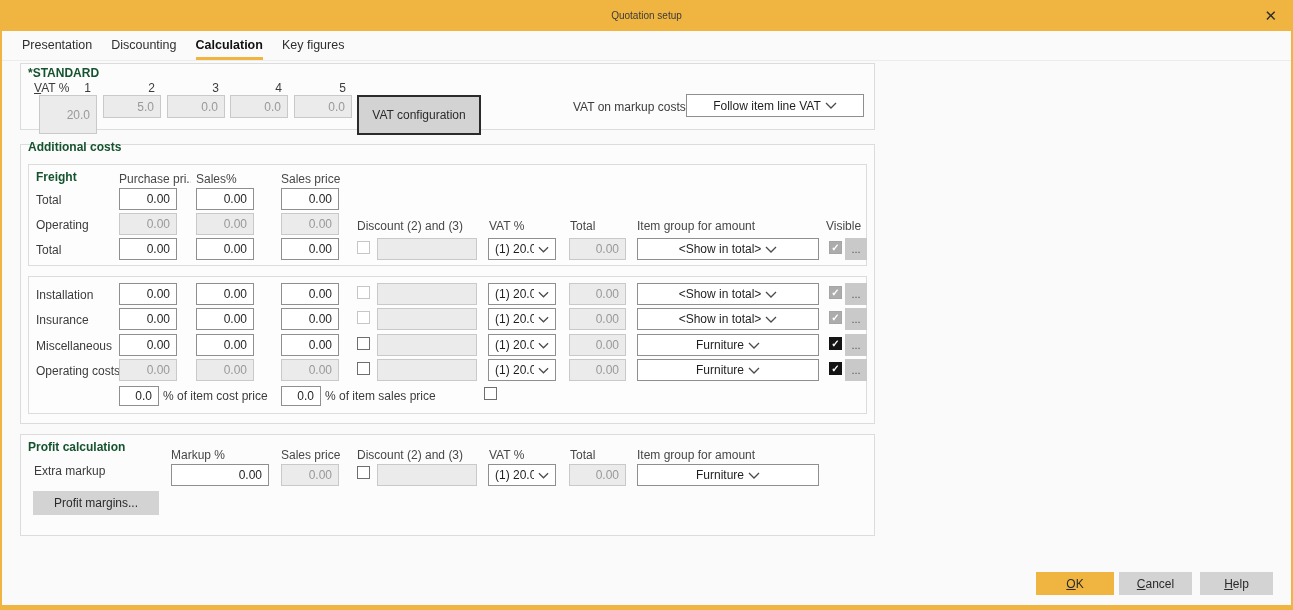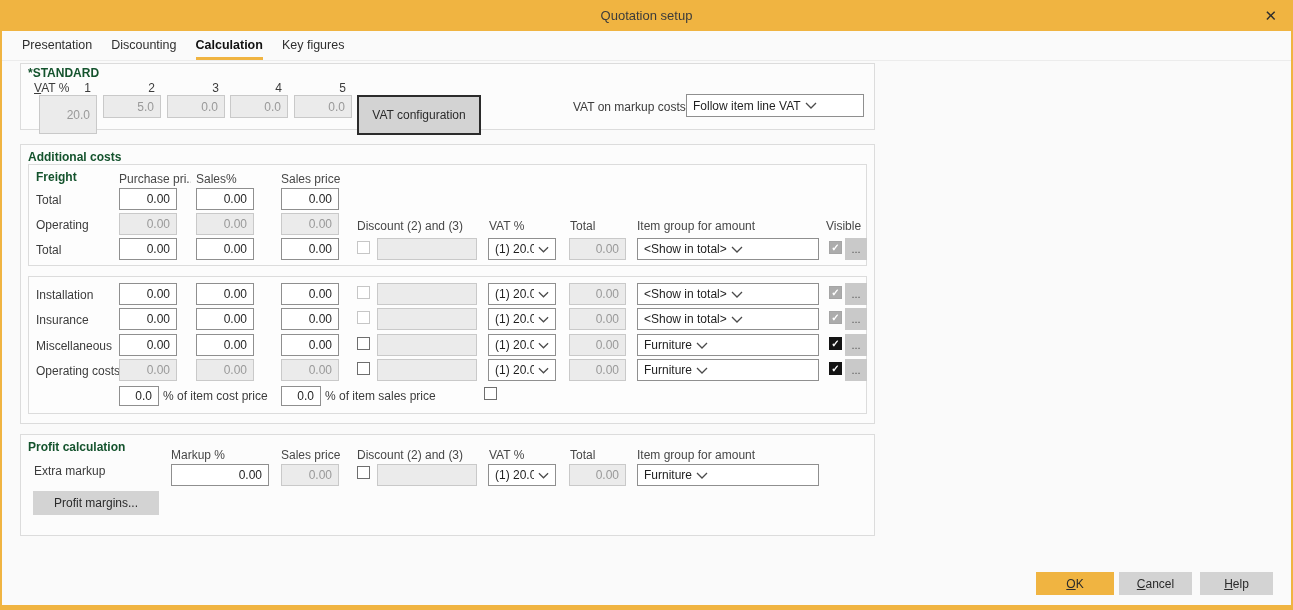--- a/index.html
+++ b/index.html
@@ -2,36 +2,36 @@
 <html><head>
 <meta charset="utf-8">
 <style>
   :root { --accent:#F0B441; }
   * { margin:0; padding:0; box-sizing:border-box; }
   html,body { width:1293px; height:610px; font-family:"Liberation Sans",sans-serif; }
   .dialog { position:relative; width:1293px; height:610px; background:#FAFAFA; overflow:hidden; }
   .edge { position:absolute; background:var(--accent); }
   .titlebar { position:absolute; left:0; top:0; width:100%; height:31px; background:var(--accent);
               display:flex; align-items:center; justify-content:center; }
-  .title { font-size:13px; color:#3B3B3B; }
+  .title { font-size:10px; color:#3B3B3B; }
   .close { position:absolute; right:16px; top:50%; transform:translateY(-50%); font-size:15px; color:#2E2E2E; cursor:pointer; }
   .tabbar { position:absolute; left:2px; top:31px; width:1289px; height:30px; display:flex;
             padding-left:20px; gap:19px; border-bottom:1px solid #ECECEC; background:#FAFAFA; }
   .tab { display:flex; align-items:center; font-size:12.5px; color:#2F2F2F;
          border-bottom:3px solid transparent; padding-top:2px; cursor:pointer; }
   .tab.active { font-weight:bold; border-bottom-color:var(--accent); color:#111; }
   .abs { position:absolute; }
   .lbl { font-size:12px; color:#3C3C3C; white-space:nowrap; }
   .bold { font-weight:bold; color:#14532d; }
   .hdr { font-size:12px; color:#474747; white-space:nowrap; }
   .grp { border:1px solid #DCDCDC; background:#FCFCFC; }
   .field { display:flex; align-items:center; justify-content:flex-end; padding-right:6px;
            font-size:12px; color:#1F1F1F; background:#fff; border:1px solid #8F8F8F; }
   .field.dis { background:#EBEBEB; border-color:#C9C9C9; color:#999; }
-  .dd { display:flex; align-items:center; justify-content:flex-start; gap:4px;
+  .dd { display:flex; align-items:center; justify-content:center; gap:4px;
         background:#fff; border:1px solid #8F8F8F; padding:0 6px; font-size:12px; color:#1F1F1F; cursor:pointer; }
   .dd .txt { overflow:hidden; white-space:nowrap; }
   .chev { flex:none; }
   .cb { width:13px; height:13px; border:1px solid #6E6E6E; background:#fff;
         display:flex; align-items:center; justify-content:center; cursor:pointer; }
   .cb.light { border-color:#C6C6C6; }
   .cb.on-dis { background:#ACACAC; border-color:#A5A5A5; }
   .cb.on { background:#141414; border-color:#141414; }
   .chk { color:#fff; font-size:10px; font-weight:bold; line-height:1; }
   .btn { display:flex; align-items:center; justify-content:center; background:#D3D3D3;
@@ -81,21 +81,21 @@
 
   <div class="abs lbl" style="left:573px;top:100px">VAT on markup costs</div>
   <div class="abs dd" style="left:686px;top:94px;width:178px;height:23px">
     <span class="txt">Follow item line VAT</span>
     <svg class="chev" width="12" height="7" viewBox="0 0 12 7">
         <path d="M1 1 L6 6 L11 1" fill="none" stroke="#4A4A4A" stroke-width="1.3"></path>
       </svg>
   </div>
 
   <div class="abs grp" style="left:20px;top:144px;width:855px;height:280px"></div>
-  <div class="abs lbl bold" style="left:28px;top:150px">Additional costs</div>
+  <div class="abs lbl bold" style="left:28px;top:140px">Additional costs</div>
 
   <div class="abs grp" style="left:28px;top:164px;width:839px;height:102px;background:#FDFDFD"></div>
   <div class="abs lbl bold" style="left:36px;top:170px">Freight</div>
   <div class="abs hdr" style="left:119px;top:172px;width:72px;overflow:hidden">Purchase pri...</div>
   <div class="abs hdr" style="left:196px;top:172px">Sales%</div>
   <div class="abs hdr" style="left:281px;top:172px">Sales price</div>
 
   <div class="abs lbl" style="left:36px;top:193px">Total</div>
   <div class="abs field" style="left:119px;top:188px;width:58px;height:22px">0.00</div>
   <div class="abs field" style="left:196px;top:188px;width:58px;height:22px">0.00</div>

